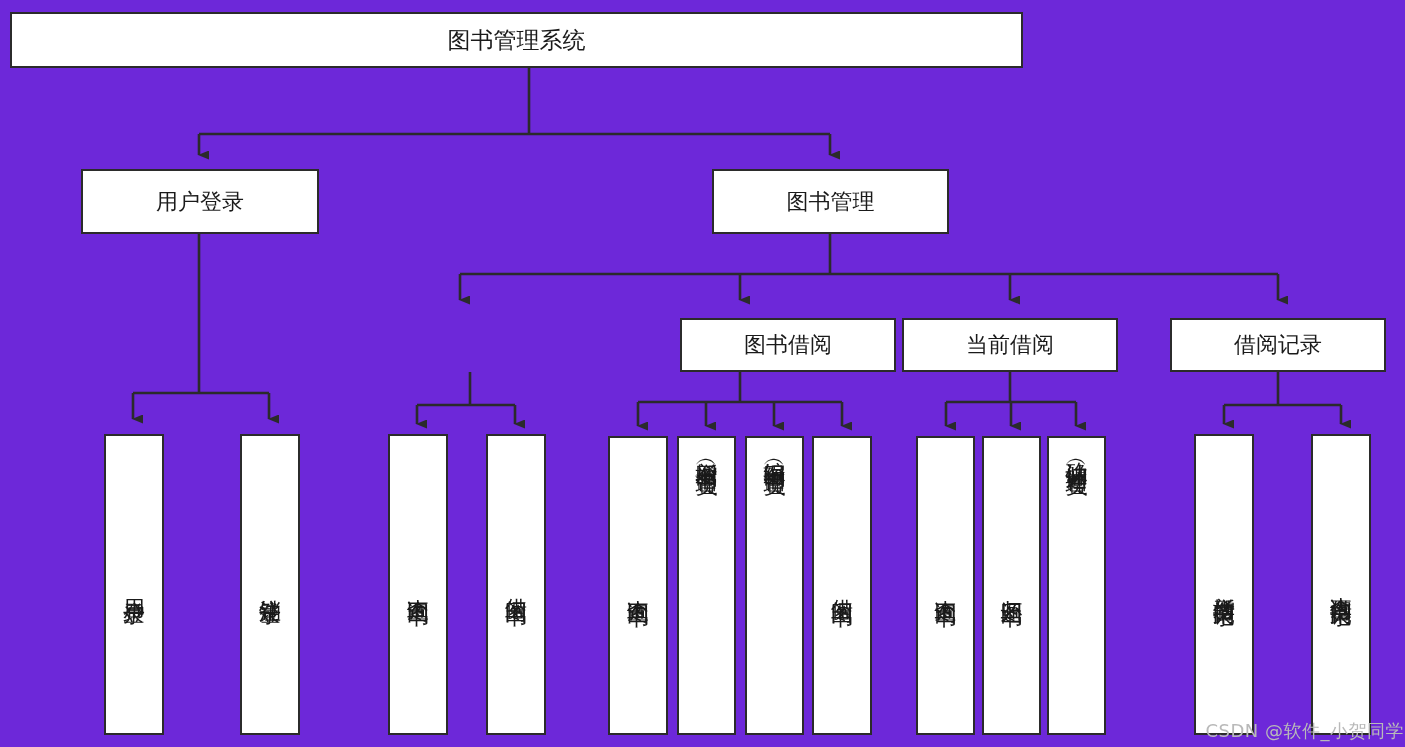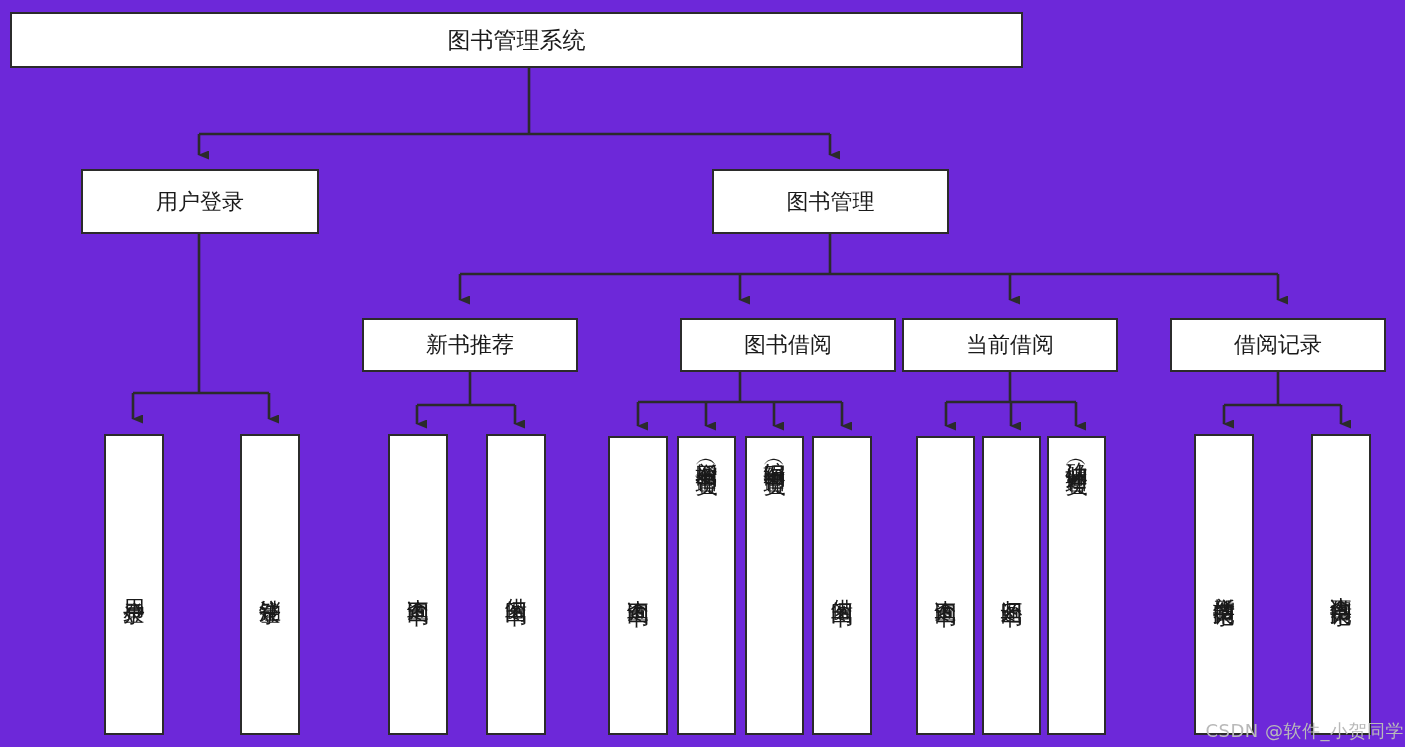--- a/index.html
+++ b/index.html
@@ -147,23 +147,20 @@
   </div>
 
   <div class="node branch" style="left:81px; top:169px; width:238px; height:65px;">
     <span class="node-label">用户登录</span>
   </div>
 
   <div class="node branch" style="left:712px; top:169px; width:237px; height:65px;justify-content:center;">
     <span class="node-label">图书管理</span>
   </div>
 
-  <div class="node branch" style="left:362px; top:318px; width:216px; height:54px;">
-    <span class="node-label">新书推荐</span>
-  </div>
 
   <div class="node branch" style="left:632px; top:318px; width:216px; height:54px;margin-left:48px;">
     <span class="node-label">图书借阅</span>
   </div>
 
   <div class="node branch" style="left:1170px; top:318px; width:216px; height:54px;">
     <span class="node-label">借阅记录</span>
   </div>
 
   <div class="node branch" style="left:902px; top:318px; width:216px; height:54px;">

